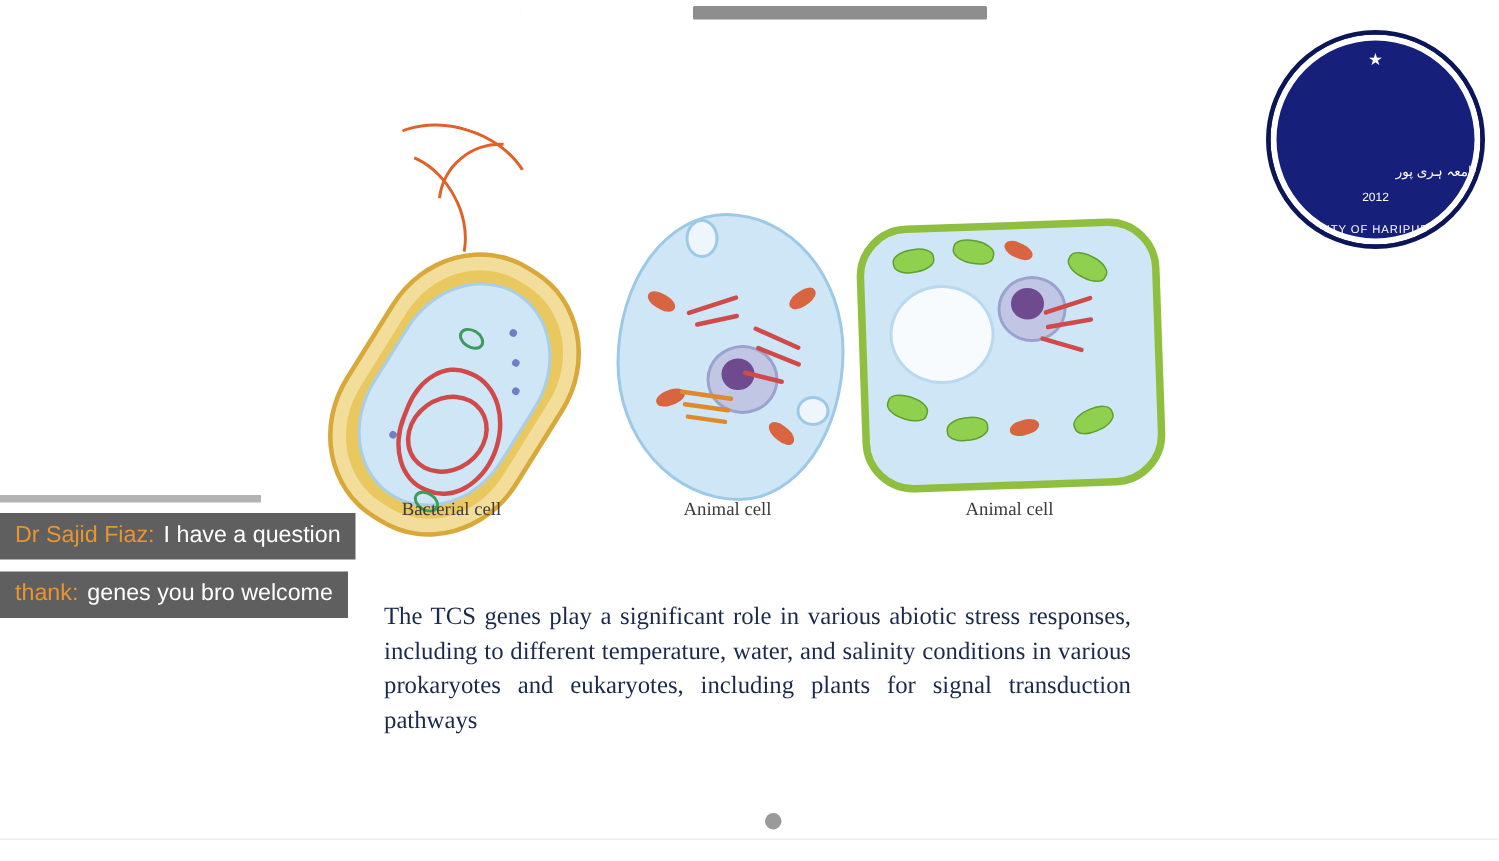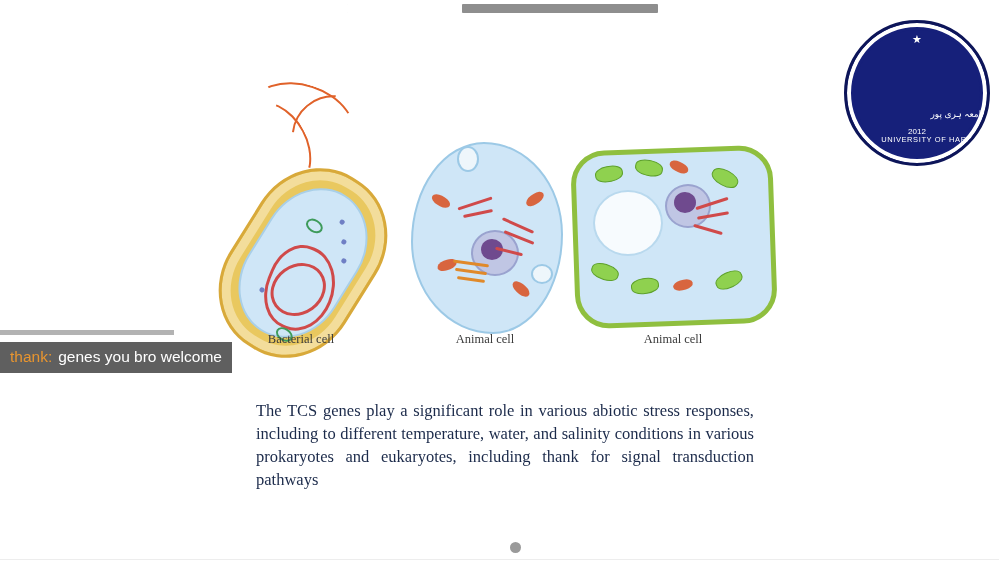--- a/index.html
+++ b/index.html
@@ -75,23 +75,23 @@
     border-radius: 50%;
     background: #16207a;
     border: 3px solid #0d1559;
     box-shadow: inset 0 0 0 4px #ffffff, inset 0 0 0 7px #16207a;
     color: #ffffff;
     overflow: hidden;
   }
   .logo-seal .ring-text {
     position: absolute;
     left: 0;
-    bottom: 19px;
+    bottom: 6px;
     width: 100%;
-    text-align: right;
+    text-align: left;
     font-size: 7.5px;
     letter-spacing: 0.6px;
     color: #ffffff;
   }
   .logo-seal .urdu {
     position: absolute;
     left: 0;
     top: 86px;
     width: 100%;
     text-align: right;
@@ -454,23 +454,24 @@
       <div class="chloro" style="left:520px;top:198px;transform:rotate(-24deg);"></div>
       <div class="mito" style="left:474px;top:88px;transform:rotate(25deg);"></div>
       <div class="mito" style="left:478px;top:206px;transform:rotate(-15deg);"></div>
       <div class="er-line" style="left:500px;top:128px;width:34px;transform:rotate(-18deg);"></div>
       <div class="er-line" style="left:502px;top:140px;width:32px;transform:rotate(-10deg);"></div>
       <div class="er-line" style="left:498px;top:154px;width:30px;transform:rotate(16deg);"></div>
       <div class="cell-caption" style="left:388px;top:258px;width:180px;">Animal cell</div>
     </div>
   </div>
 
-  <div class="body-text">The TCS genes play a significant role in various abiotic stress responses, including to different temperature, water, and salinity conditions in various prokaryotes and eukaryotes, including thank for signal transduction pathways</div>
+  <div class="body-text">The TCS genes play a significant role in various abiotic stress responses, including to different temperature, water, and salinity conditions in various prokaryotes and eukaryotes, including plants for signal transduction pathways</div>
 
   <div class="page-dot"></div>
 </div>
 
 <div class="chat-scrollbar"></div>
 <div class="chat-list">
+  <div><span class="chat-msg"><span class="chat-sender">Dr Sajid Fiaz:</span><span class="chat-body">I have a question</span></span></div>
   <div><span class="chat-msg"><span class="chat-sender">thank:</span><span class="chat-body">genes you bro welcome</span></span></div>
 </div>
 
 <div class="bottom-edge"></div>
 
 </body></html>

